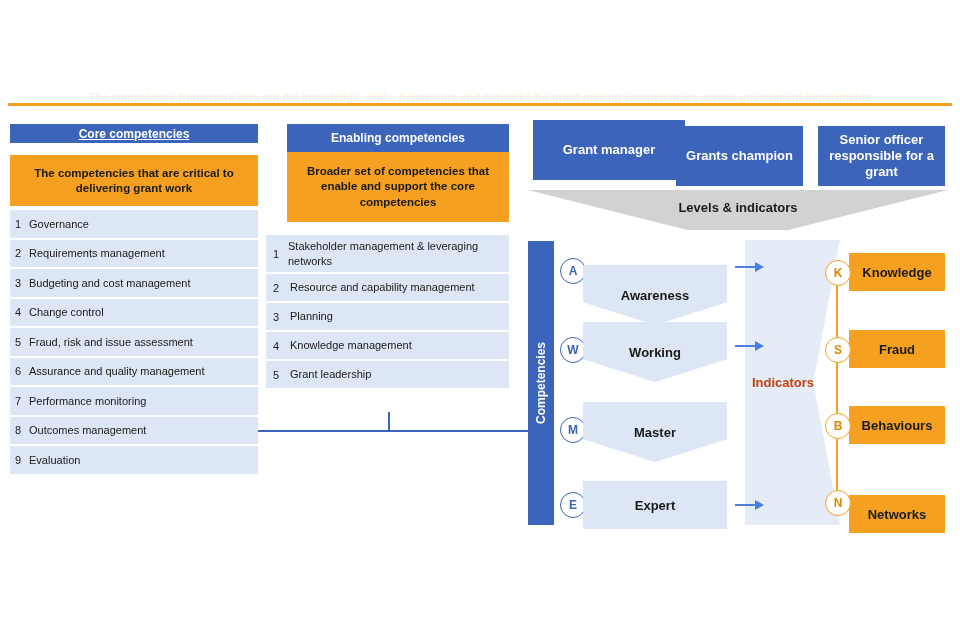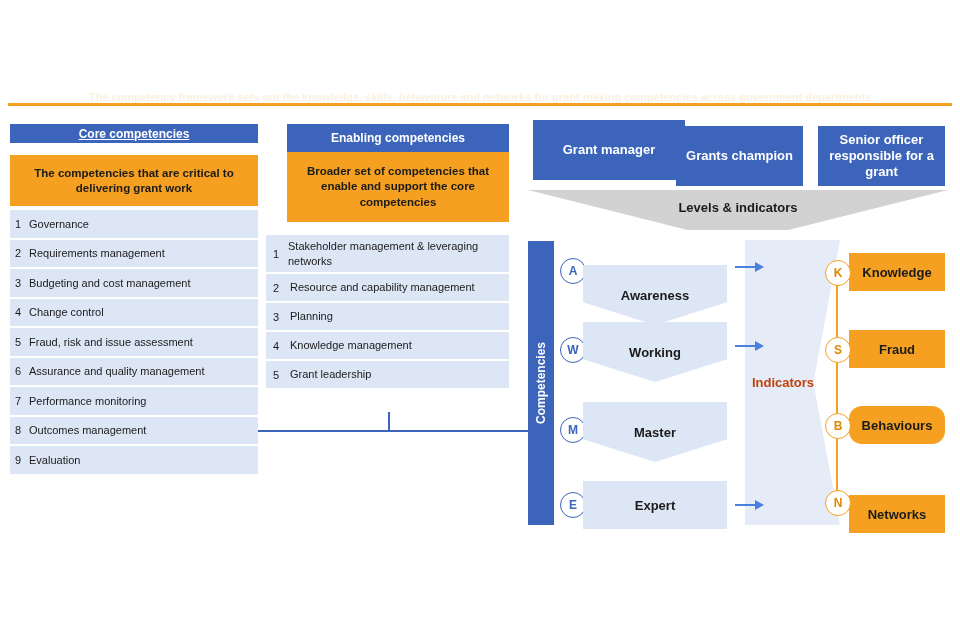--- a/index.html
+++ b/index.html
@@ -439,18 +439,18 @@
 
   <div class="ind-spine"></div>
 
   <div class="ind-badge" style="left:825px; top:260px;">K</div>
   <div class="ind-box" style="top:253px;">Knowledge</div>
 
   <div class="ind-badge" style="left:825px; top:337px;">S</div>
   <div class="ind-box" style="top:330px;">Fraud</div>
 
   <div class="ind-badge" style="left:825px; top:413px;">B</div>
-  <div class="ind-box" style="top:406px;border-radius:13px;">Behaviours</div>
+  <div class="ind-box" style="top:406px;">Behaviours</div>
 
   <div class="ind-badge" style="left:825px; top:490px;">N</div>
   <div class="ind-box" style="top:483px;margin-top:12px;">Networks</div>
 
 </div>
 
 </body></html>

